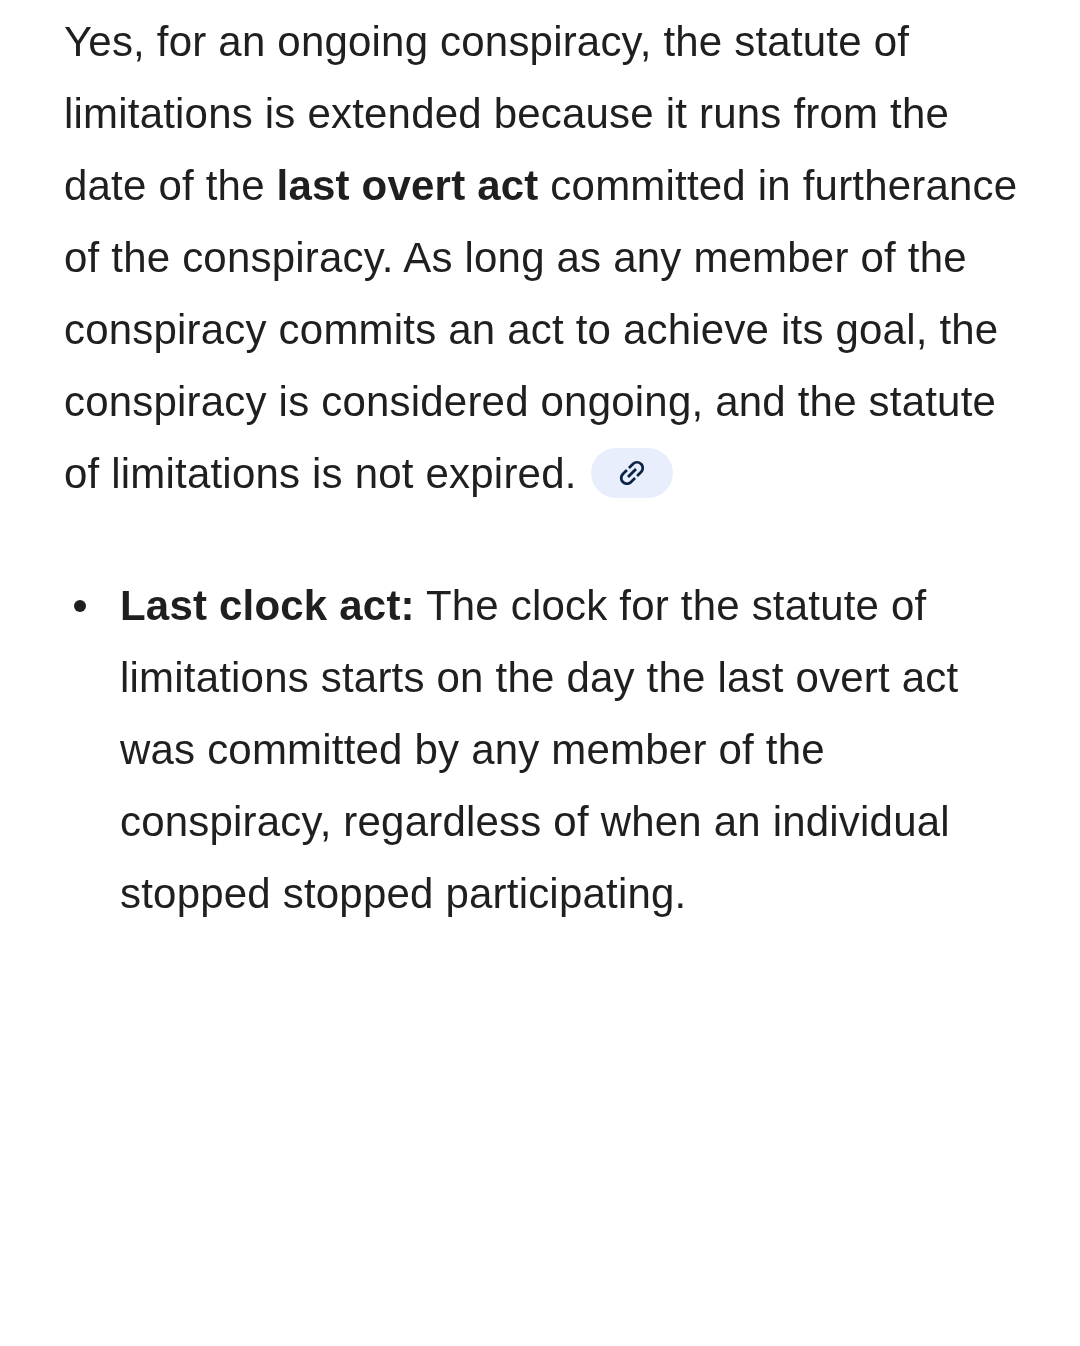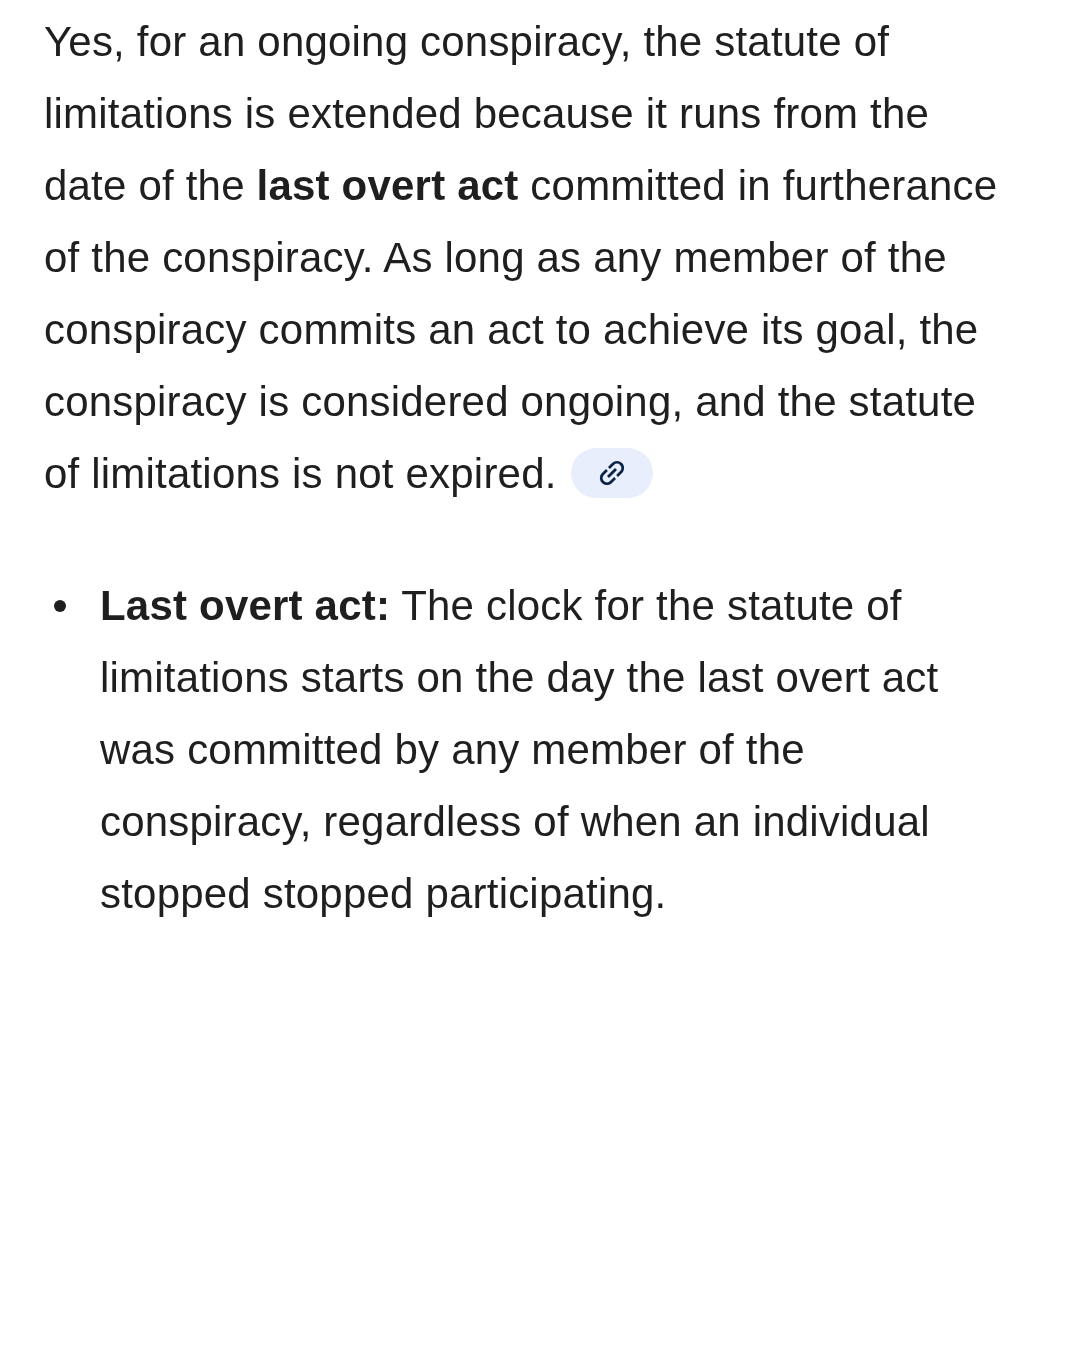--- a/index.html
+++ b/index.html
@@ -11,21 +11,21 @@
     width: 1080px;
     height: 1346px;
     overflow: hidden;
     font-family: "Liberation Sans", sans-serif;
     color: #1f1f1f;
     -webkit-font-smoothing: antialiased;
   }
   .content {
     box-sizing: border-box;
     width: 1080px;
-    padding: 6px 58px 0 44px;
+    padding: 6px 58px 0 64px;
   }
   .para {
     margin: 0;
     font-size: 42px;
     line-height: 72px;
     letter-spacing: 0.2px;
     font-weight: 400;
   }
   .para b, .bullet-text b {
     font-weight: 700;
@@ -81,17 +81,17 @@
 <div class="content">
 
   <p class="para"><span>Yes, for an ongoing conspiracy, the statute of limitations is extended because it runs from the date of the </span><b>last overt act</b><span> committed in furtherance of the conspiracy. As long as any member of the conspiracy commits an act to achieve its goal, the conspiracy is considered ongoing, and the statute of limitations is not expired.</span><button class="chip">
         <svg width="34" height="34" viewBox="0 0 24 24" fill="#0b2347" xmlns="http://www.w3.org/2000/svg">
           <path d="M3.9 12c0-1.71 1.39-3.1 3.1-3.1h4V7H7c-2.76 0-5 2.24-5 5s2.24 5 5 5h4v-1.9H7c-1.71 0-3.1-1.39-3.1-3.1zM8 13h8v-2H8v2zm9-6h-4v1.9h4c1.71 0 3.1 1.39 3.1 3.1s-1.39 3.1-3.1 3.1h-4V17h4c2.76 0 5-2.24 5-5s-2.24-5-5-5z"></path>
         </svg>
       </button></p>
 
   <ul class="bullets">
     <li>
-      <span class="bullet-dot"></span><span class="bullet-text"><b>Last overt act:</b><span> The clock for the statute of limitations starts on the day the last overt act was committed by any member of the conspiracy, regardless of when an individual stopped stopped participating.</span></span>
+      <span class="bullet-dot"></span><span class="bullet-text"><b>Last clock act:</b><span> The clock for the statute of limitations starts on the day the last overt act was committed by any member of the conspiracy, regardless of when an individual stopped stopped participating.</span></span>
     </li>
   </ul>
 
 </div>
 
 </body></html>

